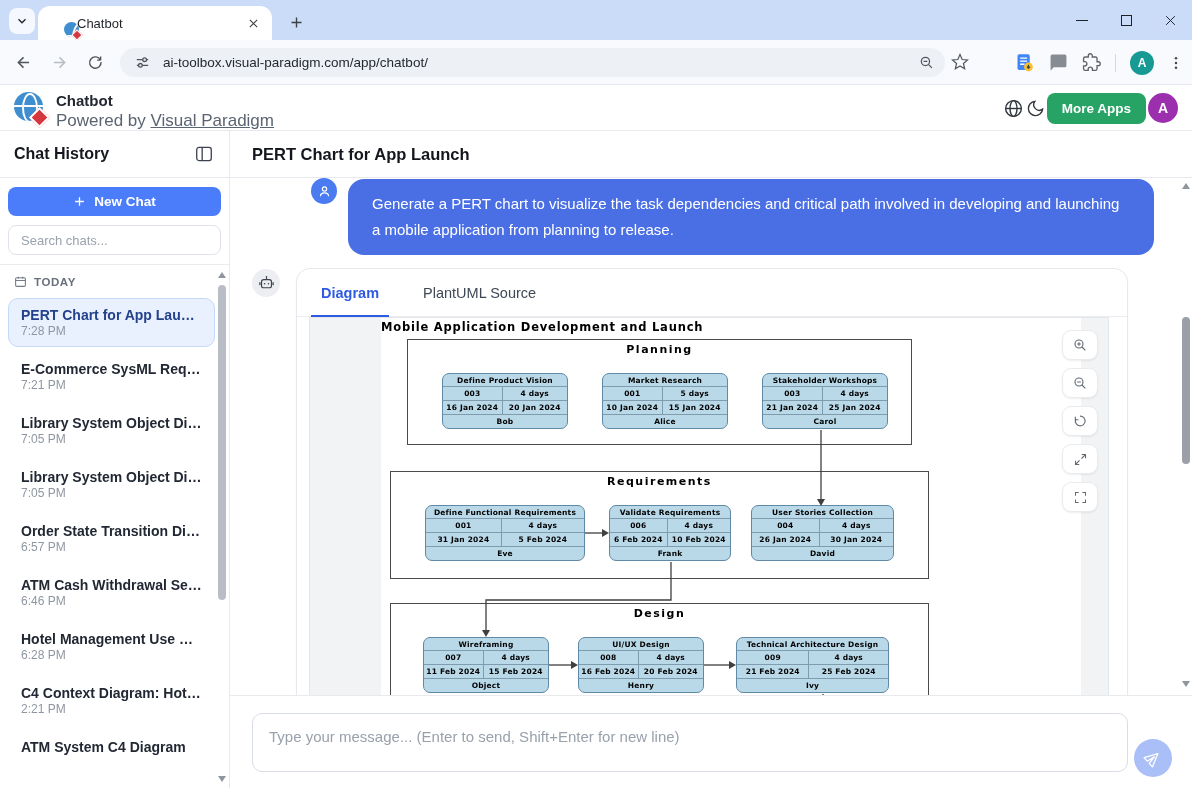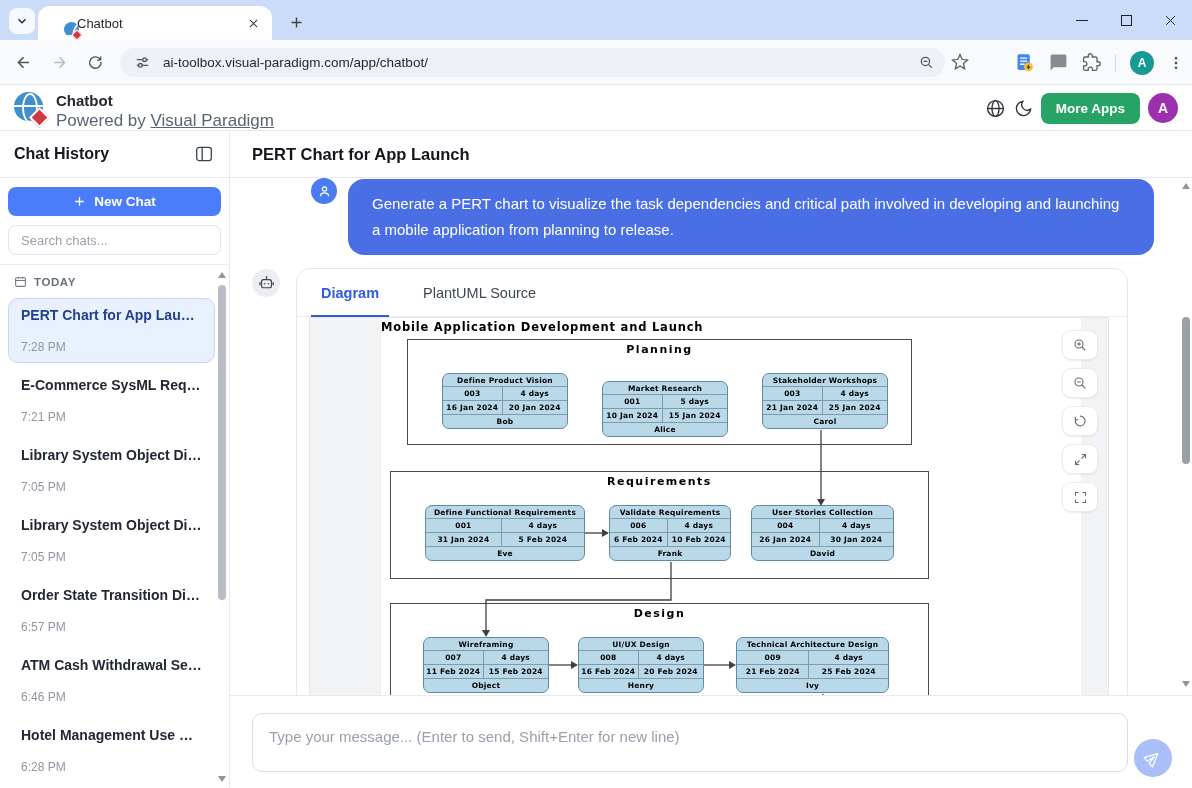--- a/index.html
+++ b/index.html
@@ -31,40 +31,40 @@
   .appheader { position:absolute; left:0; top:85px; width:100%; height:46px; background:#fff; border-bottom:1px solid #e7e9ee; }
   .vp-logo { position:absolute; left:14px; top:6px; width:34px; height:34px; }
   .vp-globe { position:absolute; left:0; top:1px; width:29px; height:29px; border-radius:50%; background:#3e8ed0; overflow:hidden; }
   .vp-globe:before { content:""; position:absolute; left:0; top:13px; width:100%; height:2px; background:#fff; }
   .vp-globe:after { content:""; position:absolute; left:8px; top:1px; width:12px; height:26px; border:2px solid #fff; border-radius:50%; }
   .vp-diamond { position:absolute; right:1px; bottom:0; width:15px; height:15px; background:#d5373f; border:2px solid #fff; transform:rotate(45deg); }
   .ah-texts { position:absolute; left:56px; top:7px; }
   .ah-title { font-size:15px; font-weight:bold; color:#23272f; }
   .ah-sub { font-size:17px; color:#5b6472; margin-top:2px; }
   .ah-sub a { color:#5b6472; text-decoration:underline; }
-  .ah-right { position:absolute; right:14px; top:0; height:46px; display:flex; align-items:center; gap:8px; }
+  .ah-right { position:absolute; right:14px; top:0; height:46px; display:flex; align-items:center; gap:2px; }
   .more-apps { background:#27a465; color:#fff; font-size:13.5px; font-weight:bold; border:none; border-radius:8px; padding:8px 15px; }
   .avatar-lg { width:30px; height:30px; border-radius:50%; background:#9b2fae; color:#fff; font-size:14px; font-weight:bold; display:flex; align-items:center; justify-content:center; }
 
   
   .sidebar { position:absolute; left:0; top:131px; width:230px; height:657px; background:#fff; border-right:1px solid #e7e9ee; }
   .sb-header { height:47px; border-bottom:1px solid #e7e9ee; display:flex; align-items:center; justify-content:space-between; padding:0 16px 0 14px; }
   .sb-title { font-size:16px; font-weight:bold; color:#15181e; }
   .newchat-btn { margin:9px 8px 0 8px; height:29px; width:213px; background:#4b7cfa; border:none; border-radius:8px; color:#fff; font-size:13.5px; font-weight:600; display:flex; align-items:center; justify-content:center; gap:8px; }
   .search-input { margin:9px 8px 0 8px; height:30px; width:213px; border:1px solid #dfe3e9; border-radius:8px; font-size:13px; color:#333; padding:0 12px; outline:none; }
   .search-input::placeholder { color:#9aa2ad; }
   .sb-divider { margin-top:9px; height:1px; background:#e9ebef; }
   .sb-section { display:flex; align-items:center; gap:7px; padding:10px 0 4px 14px; }
   .sb-section-label { font-size:11.5px; font-weight:bold; color:#68707c; letter-spacing:.6px; }
   .chat-list { padding:6px 14px 0 8px; }
   .chat-item { padding:8px 12px; border-radius:10px; border:1px solid transparent; margin-bottom:5px; }
   .chat-item.selected { background:#e9f1fe; border-color:#c5d8f7; }
   .ci-title { font-size:14px; font-weight:600; color:#222833; line-height:17px; white-space:nowrap; overflow:hidden; text-overflow:ellipsis; }
   .chat-item.selected .ci-title { color:#24418c; }
-  .ci-time { font-size:12px; color:#8f96a0; margin-top:16px; }
+  .ci-time { font-size:12px; color:#8f96a0; margin-top:0; }
   .sb-scroll { position:absolute; right:1px; top:137px; width:12px; bottom:0; }
   .sb-thumb { position:absolute; right:2px; top:17px; width:8px; height:315px; border-radius:4px; background:#b9bec6; }
   .tri-up { width:0; height:0; border-left:4px solid transparent; border-right:4px solid transparent; border-bottom:6px solid #8f959d; }
   .tri-down { width:0; height:0; border-left:4px solid transparent; border-right:4px solid transparent; border-top:6px solid #8f959d; }
 
   
   .main { position:absolute; left:230px; top:131px; right:0; height:657px; background:#fff; }
   .main-titlebar { height:47px; border-bottom:1px solid #e7e9ee; display:flex; align-items:center; padding-left:22px; }
   .main-title { font-size:16.5px; font-weight:600; color:#13161c; }
   .chat-scroll { position:absolute; left:0; top:47px; right:0; height:517px; overflow:hidden; background:#fff; }
@@ -346,21 +346,21 @@
                     <span class="t-id">003</span>
                     <span class="t-dur">4 days</span>
                   </div>
     <div class="t-mid">
                     <span class="t-start">16 Jan 2024</span>
                     <span class="t-end">20 Jan 2024</span>
                   </div>
     <div class="t-owner">Bob</div>
   </div>
 
-  <div class="task" style="left: 221px; top: 63px; width: 126px;">
+  <div class="task" style="left: 221px; top: 55px; width: 126px;">
     <div class="t-row t-name">Market Research</div>
     <div class="t-mid">
                     <span class="t-id">001</span>
                     <span class="t-dur">5 days</span>
                   </div>
     <div class="t-mid">
                     <span class="t-start">10 Jan 2024</span>
                     <span class="t-end">15 Jan 2024</span>
                   </div>
     <div class="t-owner">Alice</div>

